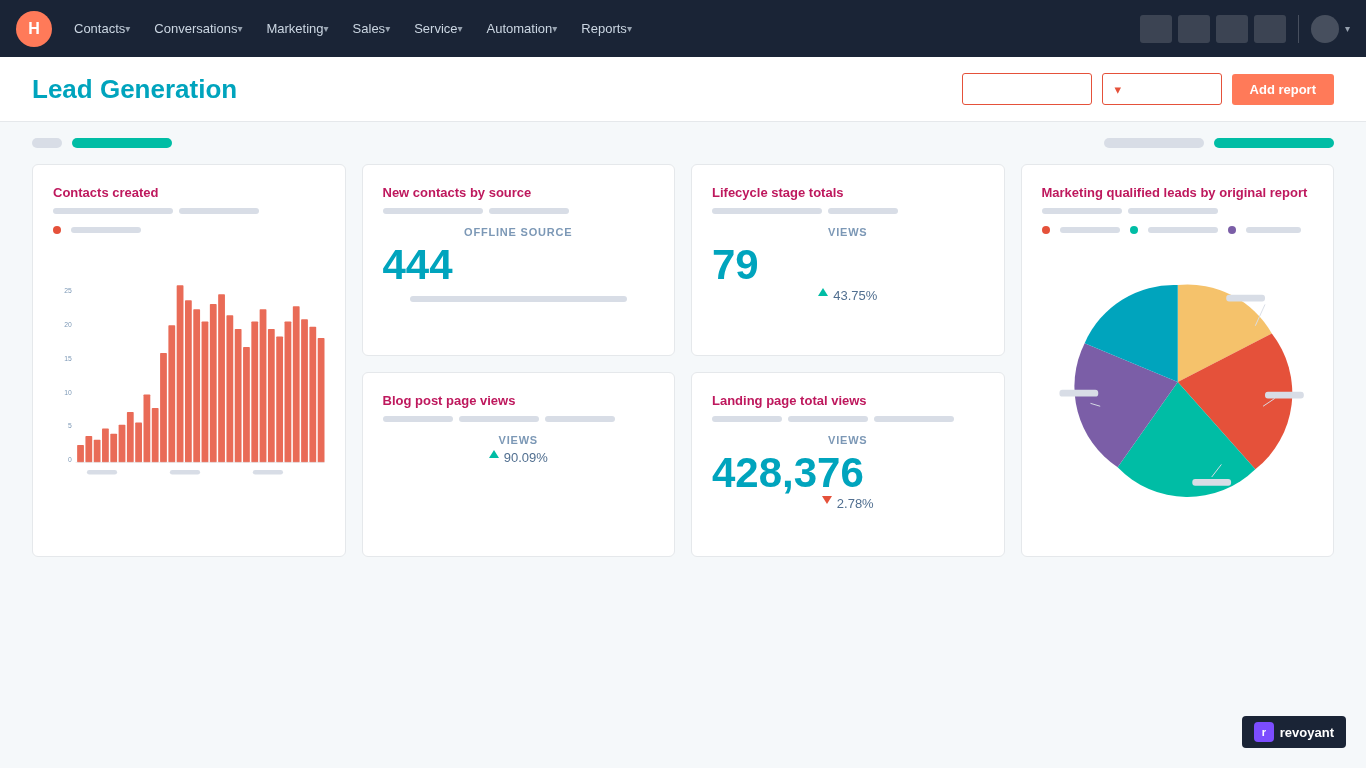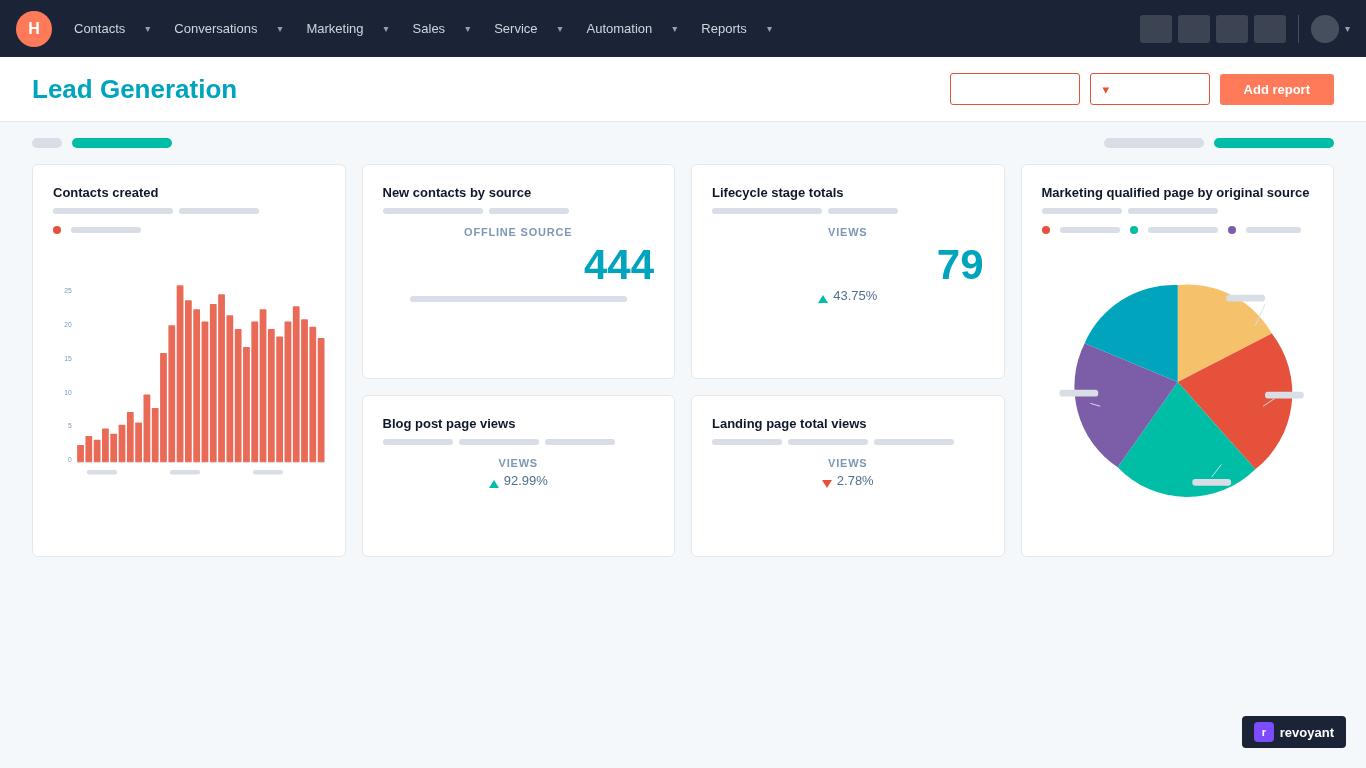--- a/index.html
+++ b/index.html
@@ -20,21 +20,21 @@
       margin-right: 8px;
       flex-shrink: 0;
     }
     .nav-item {
       color: #cbd6e2;
       font-size: 13px;
       padding: 6px 10px;
       cursor: pointer;
       display: flex;
       align-items: center;
-      gap: 20px;
+      gap: 0;
       border-radius: 3px;
     }
     .nav-chevron { font-size: 10px; opacity: 0.7; }
     .nav-spacer { flex: 1; }
     .nav-actions {
       display: flex;
       align-items: center;
       gap: 6px;
     }
     .nav-action-btn {
@@ -93,21 +93,21 @@
       font-size: 13px;
       cursor: pointer;
       display: flex;
       align-items: center;
       gap: 6px;
     }
     .btn-primary {
       background: #ff7a59;
       color: #fff;
       border: none;
-      padding: 8px 24px;
+      padding: 8px 18px;
       border-radius: 3px;
       font-size: 13px;
       font-weight: 600;
       cursor: pointer;
     }
 
     
     .filter-bar {
       padding: 16px 32px;
       display: flex;
@@ -148,21 +148,21 @@
     .card {
       background: #fff;
       border-radius: 6px;
       border: 1px solid #e5e8eb;
       padding: 20px;
     }
 
     .card-title {
       font-size: 13px;
       font-weight: 600;
-      color: #0f172a;
+      color: #be185d;
       margin-bottom: 8px;
     }
     .card-filter-bar {
       display: flex;
       gap: 6px;
       margin-bottom: 12px;
     }
     .card-filter-pill {
       height: 6px;
       border-radius: 3px;
@@ -194,33 +194,33 @@
       font-weight: 700;
       color: #7c98b6;
       letter-spacing: 0.8px;
       text-align: center;
       margin-bottom: 4px;
     }
     .stat-value {
       font-size: 42px;
       font-weight: 700;
       color: #00a4bd;
-      text-align: right;
+      text-align: left;
       line-height: 1.1;
     }
     .stat-bar {
       height: 6px;
       border-radius: 3px;
       background: #d8dde6;
       margin: 8px auto;
       width: 80%;
     }
     .stat-change {
       display: flex;
-      align-items: flex-end;
+      align-items: flex-start;
       justify-content: center;
       gap: 5px;
       font-size: 13px;
       color: #516f90;
     }
     .arrow-up {
       width: 0;
       height: 0;
       border-left: 5px solid transparent;
       border-right: 5px solid transparent;
@@ -417,21 +417,21 @@
       </div>
       <div class="stat-label">VIEWS</div>
       <div class="stat-value">79</div>
       <div class="stat-change">
         <div class="arrow-up"></div>
         <span>43.75%</span>
       </div>
     </div>
 
     <div class="card" style="grid-row: span 2;">
-      <div class="card-title">Marketing qualified page by original source</div>
+      <div class="card-title">Marketing qualified leads by original report</div>
       <div class="card-filter-bar">
         <div class="card-filter-pill" style="width:80px;"></div>
         <div class="card-filter-pill" style="width:90px;"></div>
       </div>
       <div class="card-legend">
         <div class="legend-dot" style="background:#e5513a;"></div>
         <div class="legend-label-pill" style="width:60px;"></div>
         <div class="legend-dot" style="background:#00bda5;"></div>
         <div class="legend-label-pill" style="width:70px;"></div>
         <div class="legend-dot" style="background:#7b5ea7;"></div>
@@ -468,32 +468,33 @@
     <div class="card">
       <div class="card-title">Blog post page views</div>
       <div class="card-filter-bar">
         <div class="card-filter-pill" style="width:70px;"></div>
         <div class="card-filter-pill" style="width:80px;"></div>
         <div class="card-filter-pill" style="width:70px;"></div>
       </div>
       <div class="stat-label">VIEWS</div>
       <div class="stat-change">
         <div class="arrow-up"></div>
-        <span>92.99%</span>
+        <span>90.09%</span>
       </div>
     </div>
 
     <div class="card">
       <div class="card-title">Landing page total views</div>
       <div class="card-filter-bar">
         <div class="card-filter-pill" style="width:70px;"></div>
         <div class="card-filter-pill" style="width:80px;"></div>
         <div class="card-filter-pill" style="width:80px;"></div>
       </div>
       <div class="stat-label">VIEWS</div>
+      <div class="stat-value">428,376</div>
       <div class="stat-change">
         <div class="arrow-down"></div>
         <span>2.78%</span>
       </div>
     </div>
 
   </div>
 </div>
 
 <div class="revoyant-badge">

